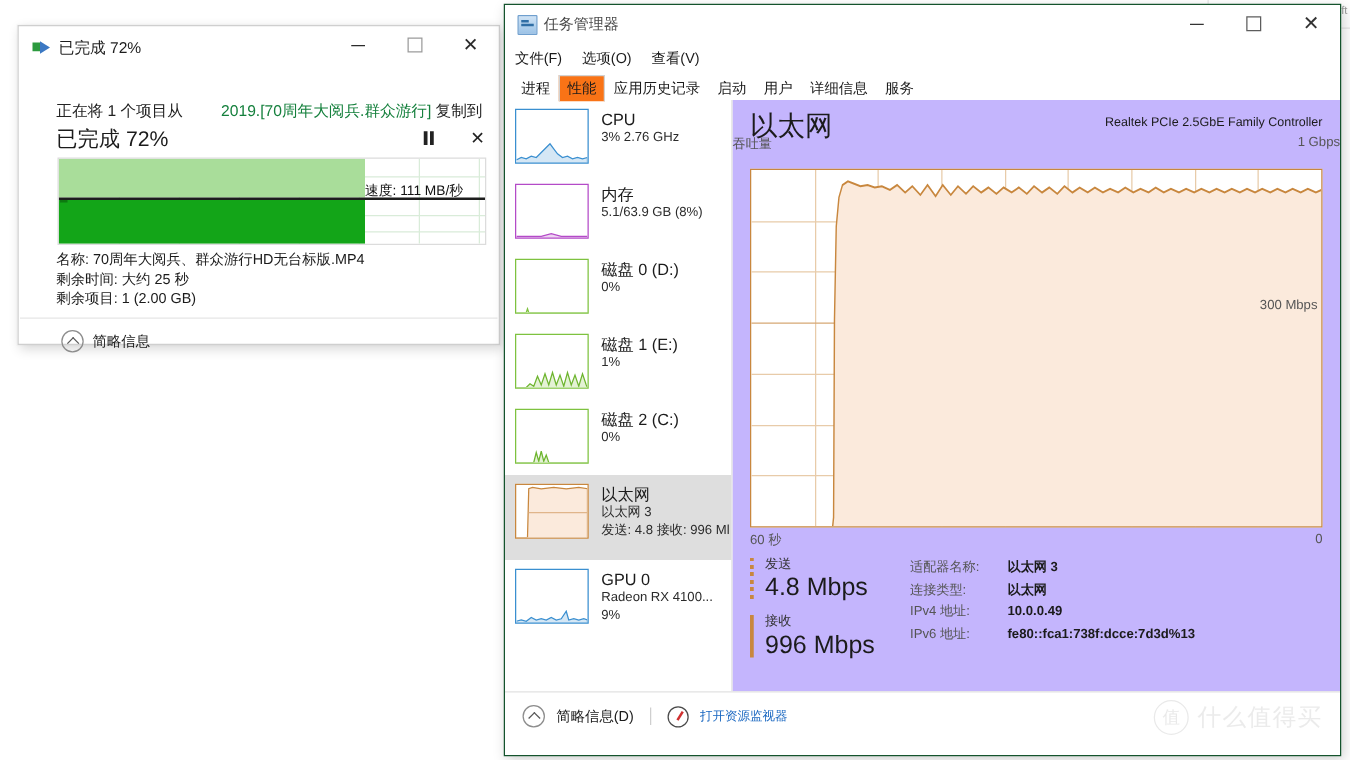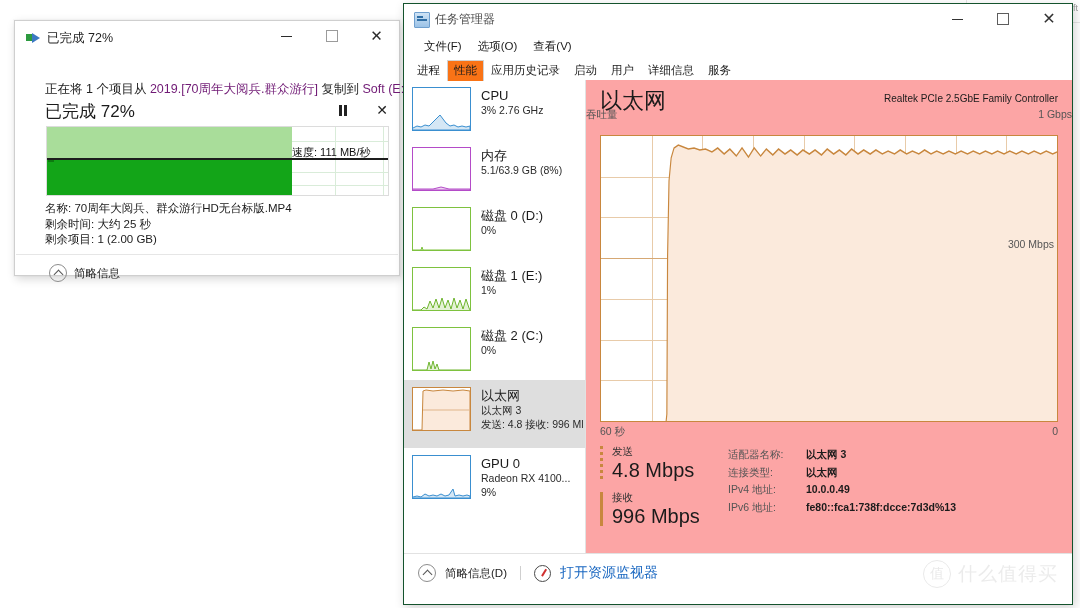--- a/index.html
+++ b/index.html
@@ -33,21 +33,21 @@
     border-top:5px solid transparent;border-bottom:5px solid transparent;border-left:8px solid #3b78c3;}
   .cd-title-txt{position:absolute;left:32px;top:9px;font-size:12.5px;color:#1d1d1d;}
   .cd-btns{position:absolute;right:0;top:0;display:flex;}
   .cd-btn{width:45px;height:30px;display:flex;align-items:center;justify-content:center;
     font-size:13px;color:#2b2b2b;cursor:default;}
   .cd-btn .dash{width:11px;height:1px;background:#2b2b2b;}
   .cd-btn .sqr{width:10px;height:10px;border:1px solid #9b9b9b;}
   .cd-btn .xx{font-size:15px;line-height:1;font-family:"DejaVu Sans",sans-serif;font-weight:300;}
 
   .cd-line1{position:absolute;left:30px;top:60px;font-size:12.5px;color:#222;white-space:nowrap;}
-  .cd-line1 .lnk{color:#701a75;}
+  .cd-line1 .lnk{color:#15803d;margin-left:27px;}
   .cd-pct{position:absolute;left:30px;top:79px;font-size:17px;color:#1b1b1b;}
   .cd-pause{position:absolute;left:318px;top:79px;width:20px;height:20px;display:flex;
     align-items:center;justify-content:center;color:#222;}
   .cd-pause .bar{width:3px;height:11px;background:#222;margin:0 1px;}
   .cd-cancel{position:absolute;left:357px;top:79px;width:20px;height:20px;display:flex;
     align-items:center;justify-content:center;color:#222;font-size:14px;font-weight:bold;}
 
   .cd-graph{position:absolute;left:31px;top:105px;width:341px;height:68px;
     background:#fff;border:1px solid #dcdcdc;overflow:hidden;}
   .cd-graph .gridv{position:absolute;top:0;bottom:0;width:1px;background:#d9ecd9;}
@@ -79,31 +79,31 @@
     background:linear-gradient(#cfe3f5,#9bc2e6);border:1px solid #6f9fce;border-radius:1px;}
   .tm-ico::after{content:"";position:absolute;left:2px;top:6px;width:10px;height:1.5px;background:#2f6ea5;}
   .tm-ico::before{content:"";position:absolute;left:2px;top:3px;width:6px;height:1.5px;background:#2f6ea5;}
   .tm-title-txt{position:absolute;left:31px;top:7px;font-size:12px;color:#4a4a4a;}
   .tm-btns{position:absolute;right:0;top:0;display:flex;}
   .tm-btn{width:46px;height:30px;display:flex;align-items:center;justify-content:center;color:#333;}
   .tm-btn .dash{width:11px;height:1px;background:#333;}
   .tm-btn .sqr{width:10px;height:10px;border:1px solid #5d5d5d;}
   .tm-btn .xx{font-size:16px;line-height:1;font-weight:300;font-family:"DejaVu Sans",sans-serif;}
 
-  .tm-menu{height:24px;display:flex;align-items:center;padding-left:20px;gap:16px;}
+  .tm-menu{height:24px;display:flex;align-items:center;padding-left:8px;gap:16px;}
   .tm-menu div{font-size:11.5px;color:#1b1b1b;}
 
   .tm-tabs{height:22px;display:flex;align-items:flex-end;padding-left:6px;
     border-bottom:1px solid #d2d2d2;background:#fff;position:relative;}
   .tm-tab{font-size:11.5px;color:#1b1b1b;padding:2px 6px 3px 6px;border:1px solid transparent;
     border-bottom:none;position:relative;top:1px;}
   .tm-tab.active{background:#f97316;border-color:#d2d2d2;z-index:2;
     box-shadow:0 1px 0 0 #fff;}
 
-  .tm-body{position:absolute;left:0;right:0;top:76px;bottom:50px;display:flex;background:#fca5a5;}
+  .tm-body{position:absolute;left:0;right:0;top:76px;bottom:50px;display:flex;background:#c4b5fd;}
 
   
   .tm-side{width:181px;border-right:1px solid #e2e2e2;position:relative;background:#fff;}
   .side-item{display:flex;gap:10px;padding:7px 0 7px 8px;align-items:flex-start;height:46px;box-sizing:content-box;}
   .side-item.sel{background:#dedede;}
   .thumb{width:57px;height:42px;border:1px solid #999;position:relative;overflow:hidden;background:#fff;flex:none;}
   .thumb svg{position:absolute;left:0;top:0;}
   .side-txt{padding-top:1px;overflow:hidden;}
   .side-t1{font-size:13px;color:#1b1b1b;line-height:16px;white-space:nowrap;}
   .side-t2{font-size:10.5px;color:#2b2b2b;line-height:13.5px;white-space:nowrap;}
@@ -140,21 +140,21 @@
   .st-v{color:#1b1b1b;font-weight:bold;}
 
   .tm-foot{position:absolute;left:0;right:0;bottom:0;height:50px;background:#fff;
     border-top:1px solid #e2e2e2;}
   .tm-foot-inner{position:absolute;left:14px;top:10px;display:flex;align-items:center;gap:9px;}
   .tm-foot span.lbl{font-size:11.5px;color:#1b1b1b;}
   .vdiv{width:1px;height:14px;background:#cfcfcf;margin:0 4px;}
   .resmon-ico{width:15px;height:15px;border-radius:50%;border:1.3px solid #4a4a4a;position:relative;background:#fff;}
   .resmon-ico::after{content:"";position:absolute;left:6px;top:2px;width:1.6px;height:8px;
     background:#d03030;transform:rotate(32deg);transform-origin:bottom center;}
-  .resmon-link{font-size:14px;color:#1866c0;}
+  .resmon-link{font-size:10px;color:#1866c0;}
 
   
   .wm{position:absolute;right:14px;bottom:16px;display:flex;align-items:center;gap:7px;opacity:0.55;}
   .wm-badge{width:26px;height:26px;border-radius:50%;border:1.6px solid #d8d8d8;
     display:flex;align-items:center;justify-content:center;font-size:14px;color:#d8d8d8;}
   .wm-txt{font-size:19px;color:#dcdcdc;letter-spacing:1px;}
 </style>
 </head>
 <body>
 

